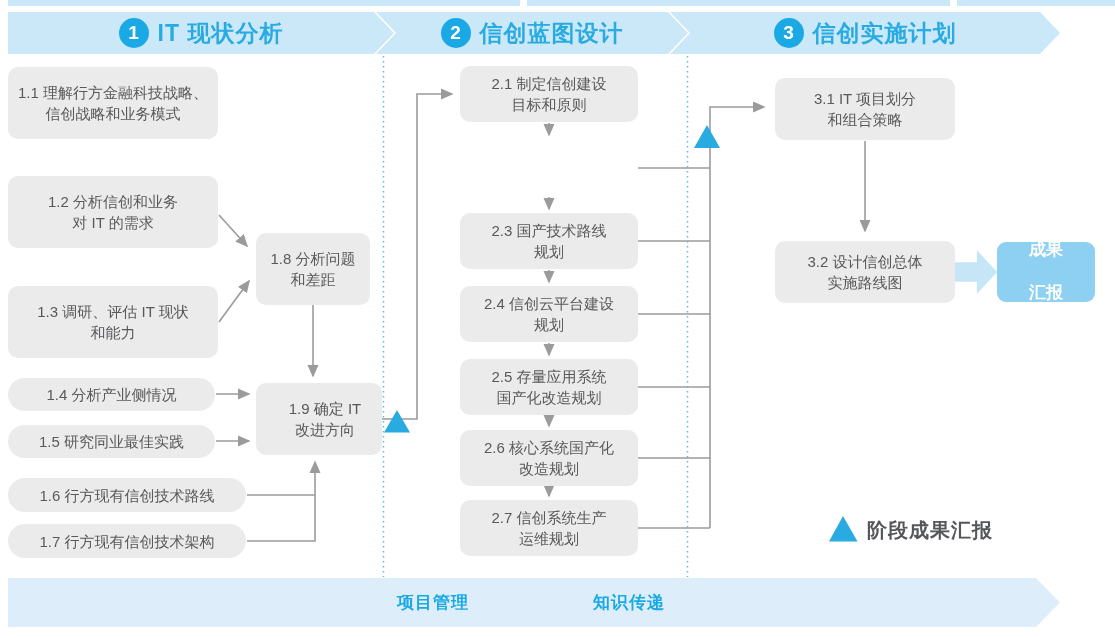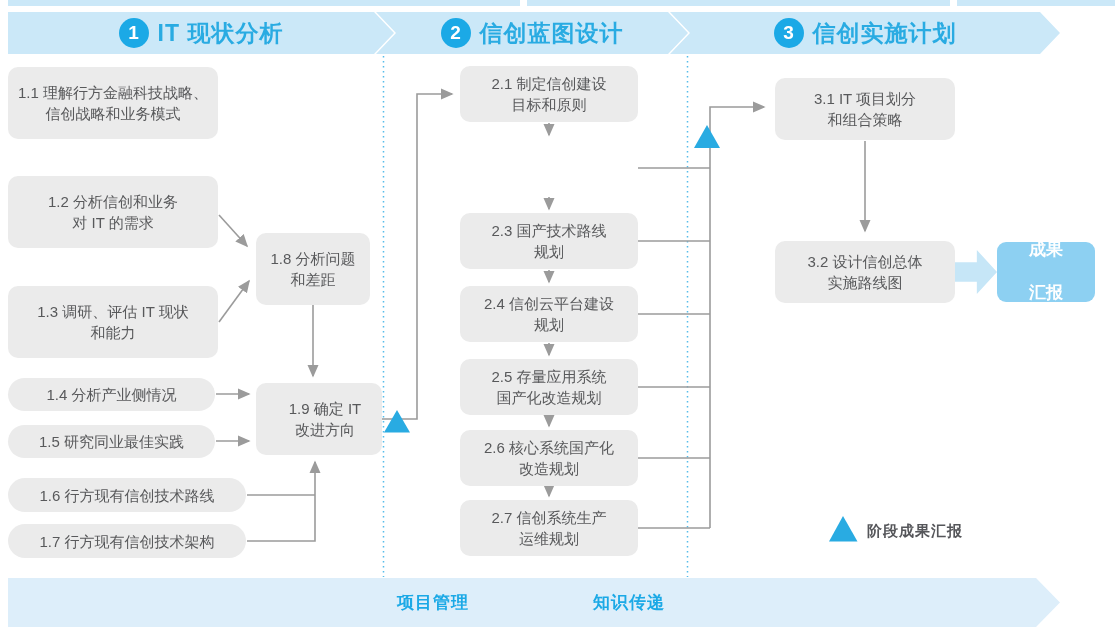--- a/index.html
+++ b/index.html
@@ -38,21 +38,21 @@
   
   svg.connectors{position:absolute;left:0;top:0;pointer-events:none;}
 
   
   .bottom-banner{position:absolute;left:8px;top:578px;width:1052px;height:49px;background:#ddeefa;
           clip-path:polygon(0 0, calc(100% - 24px) 0, 100% 50%, calc(100% - 24px) 100%, 0 100%);}
   .bottom-label{position:absolute;top:0;height:49px;line-height:49px;color:#1ba9e6;
           font-weight:bold;font-size:17px;letter-spacing:1px;white-space:nowrap;}
 
   .legend-label{position:absolute;left:867px;top:518px;height:25px;line-height:25px;
-          color:#55565a;font-weight:bold;font-size:15px;letter-spacing:1px;white-space:nowrap;}
+          color:#55565a;font-weight:bold;font-size:20px;letter-spacing:1px;white-space:nowrap;}
 </style>
 </head>
 <body>
 
 <div class="canvas">
 
   <div class="strip" style="left:8px;width:512px;"></div>
   <div class="strip" style="left:527px;width:423px;"></div>
   <div class="strip" style="left:957px;width:158px;"></div>
 

